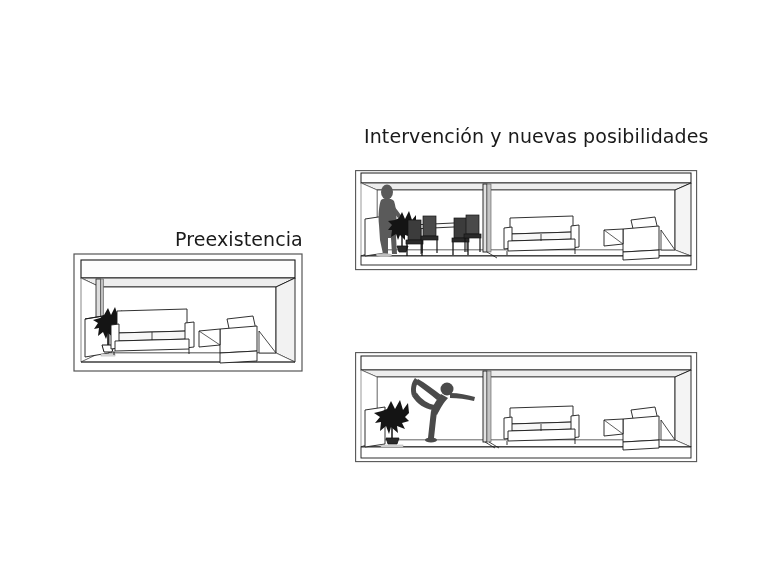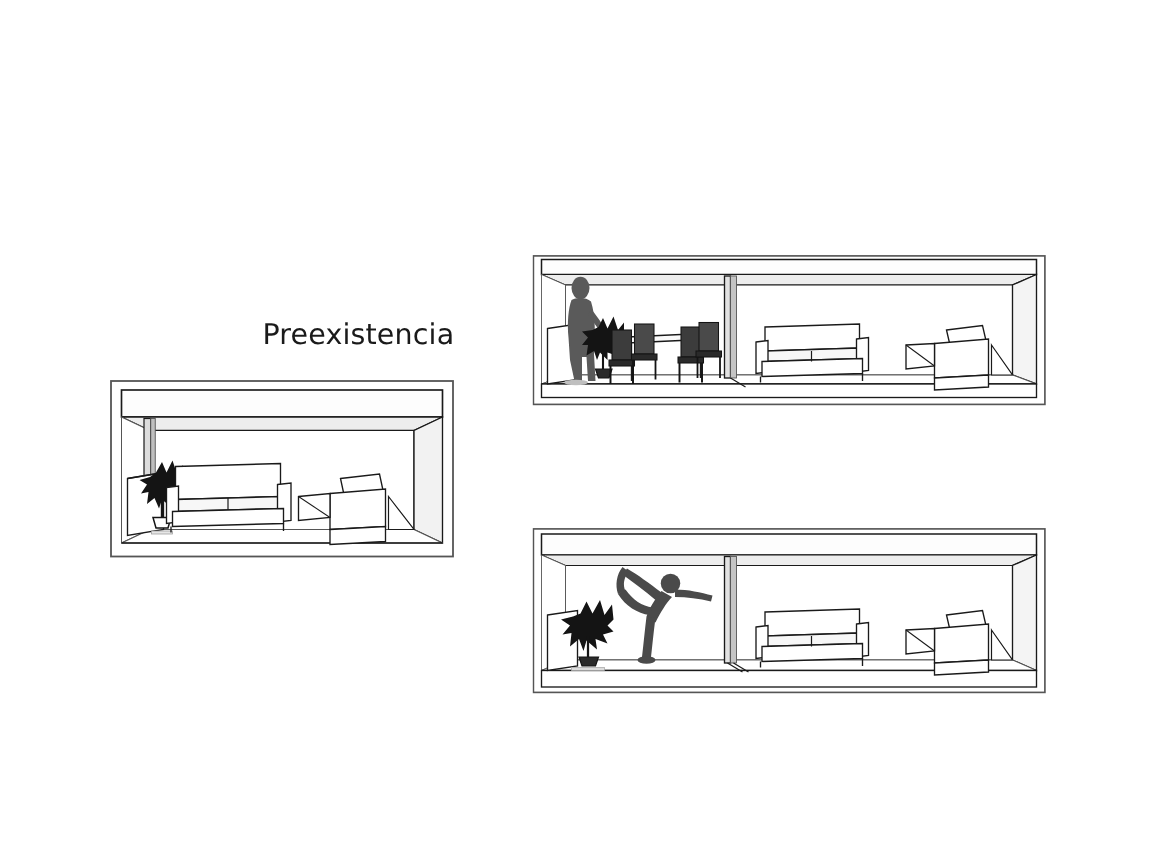--- a/index.html
+++ b/index.html
@@ -22,21 +22,21 @@
   }
   .title {
     position: absolute;
     color: #1a1a1a;
     font-weight: 400;
     white-space: nowrap;
     letter-spacing: 0.1px;
   }
   #title-preexistencia {
     left: 175px;
-    top: 212px;
+    top: 228px;
     font-size: 19px;
   }
   #title-intervencion {
     left: 364px;
     top: 125px;
     font-size: 19px;
   }
   .section-frame {
     position: absolute;
   }
@@ -44,20 +44,21 @@
     display: block;
   }
 </style>
 </head>
 <body>
 
 <div class="board">
 
   <div class="title" id="title-preexistencia">Preexistencia</div>
 
+  <div class="title" id="title-intervencion">Intervención y nuevas posibilidades</div>
 
   <div class="section-frame" style="left:73px; top:253px;">
     <svg width="230" height="120" viewBox="0 0 230 120">
 
       <rect x="1" y="1" width="228" height="117" fill="#ffffff" stroke="#555555" stroke-width="1.2"></rect>
 
       <rect x="8" y="7" width="214" height="18" fill="#fdfdfd" stroke="#1a1a1a" stroke-width="1.1"></rect>
 
       <polygon points="8,25 27,34 203,34 222,25" fill="#ededed" stroke="#1a1a1a" stroke-width="0.9"></polygon>
 

